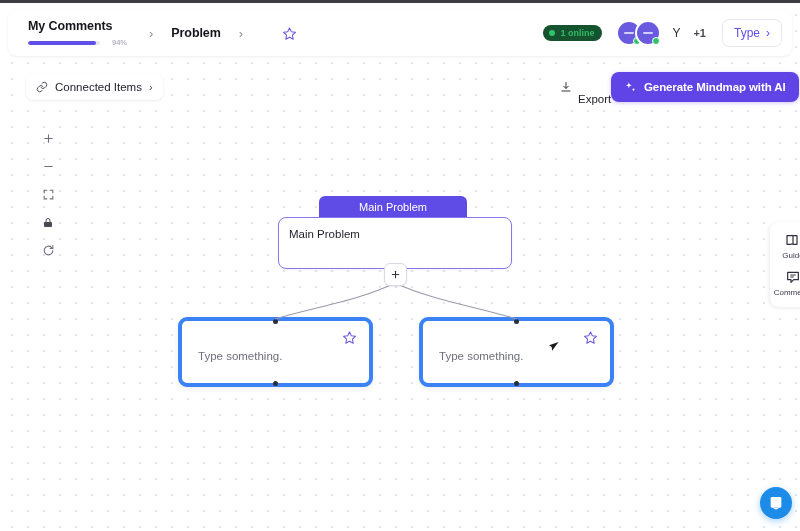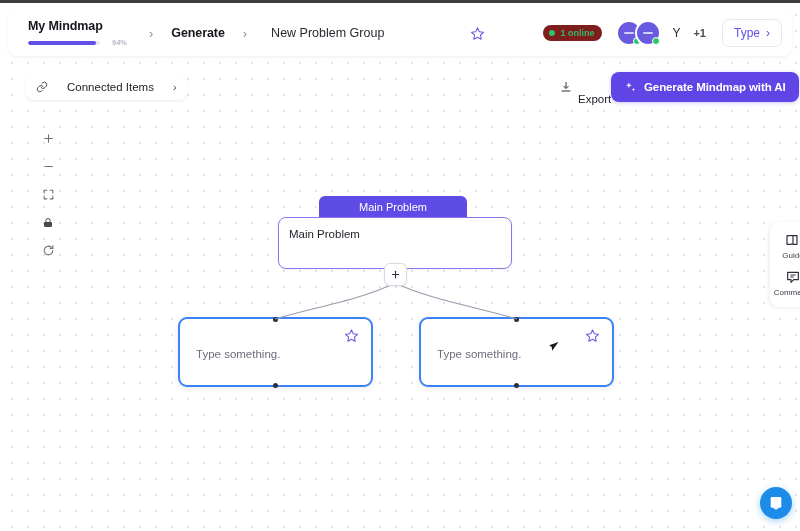--- a/index.html
+++ b/index.html
@@ -124,21 +124,21 @@
     display: flex; align-items: center; justify-content: center;
     margin-left: 18px;
   }
 
   .header-spacer { flex: 1; }
 
   .online-badge {
     display: flex;
     align-items: center;
     gap: 5px;
-    background: #7f1d1d;
+    background: #14532d;
     border-radius: 10px;
     padding: 3px 8px 3px 6px;
     margin-right: 14px;
   }
   .online-dot {
     width: 6px; height: 6px; border-radius: 50%;
     background: #2fc46b;
   }
   .online-text {
     font-size: 9px;
@@ -198,21 +198,21 @@
   
   .connected-items {
     position: absolute;
     top: 74px; left: 26px;
     height: 26px;
     background: #ffffff;
     border-radius: 7px;
     box-shadow: 0 1px 3px rgba(16,18,40,0.08);
     display: flex;
     align-items: center;
-    gap: 19px;
+    gap: 7px;
     padding: 0 10px;
     cursor: pointer;
     justify-content: flex-end;
   }
   .connected-items .label {
     font-size: 11.5px;
     color: #22222b;
   }
   .connected-items .chev { color: #4c4c59; font-size: 11px; }
 
@@ -328,21 +328,21 @@
     display: flex; align-items: center; justify-content: center;
     cursor: pointer;
     box-shadow: 0 1px 2px rgba(16,18,40,0.07);
     z-index: 4;
   }
 
   .child-node {
     position: absolute;
     width: 195px; height: 70px;
     background: #ffffff;
-    border: 2px solid #3b82f6;
+    border: 4px solid #3b82f6;
     border-radius: 9px;
     box-shadow: 0 2px 6px rgba(16,18,40,0.07);
   }
   .child-node.left  { top: 317px; left: 178px; }
   .child-node.right { top: 317px; left: 419px; }
 
   .child-node .ph {
     position: absolute;
     top: 29px; left: 16px;
     font-size: 11.5px;
@@ -390,36 +390,35 @@
 
 <div id="app">
 
   <div class="top-strip"></div>
 
   <div class="canvas"></div>
 
   <div class="header-card">
 
     <div class="crumb-project">
-      <div class="title">My Mindmap</div>
+      <div class="title">My Comments</div>
       <div class="progress-row">
         <div class="progress-track">
           <div class="progress-fill" id="progress-fill" style="width: 94%;"></div>
         </div>
         <div class="progress-pct">94%</div>
       </div>
     </div>
 
     <div class="crumb-sep">›</div>
 
-    <div class="crumb-mindmap">Generate</div>
+    <div class="crumb-mindmap">Problem</div>
 
     <div class="crumb-sep">›</div>
 
-    <input class="title-field" type="text" value="New Problem Group" style="">
 
     <div class="star-btn">
       <svg width="15" height="15" viewBox="0 0 24 24" fill="none" stroke="#6a5ae0" stroke-width="1.7" stroke-linejoin="round">
         <polygon points="12,3 14.9,9.2 21.5,10 16.7,14.6 17.9,21.2 12,18 6.1,21.2 7.3,14.6 2.5,10 9.1,9.2"></polygon>
       </svg>
     </div>
 
     <div class="header-spacer"></div>
 
     <div class="online-badge">

